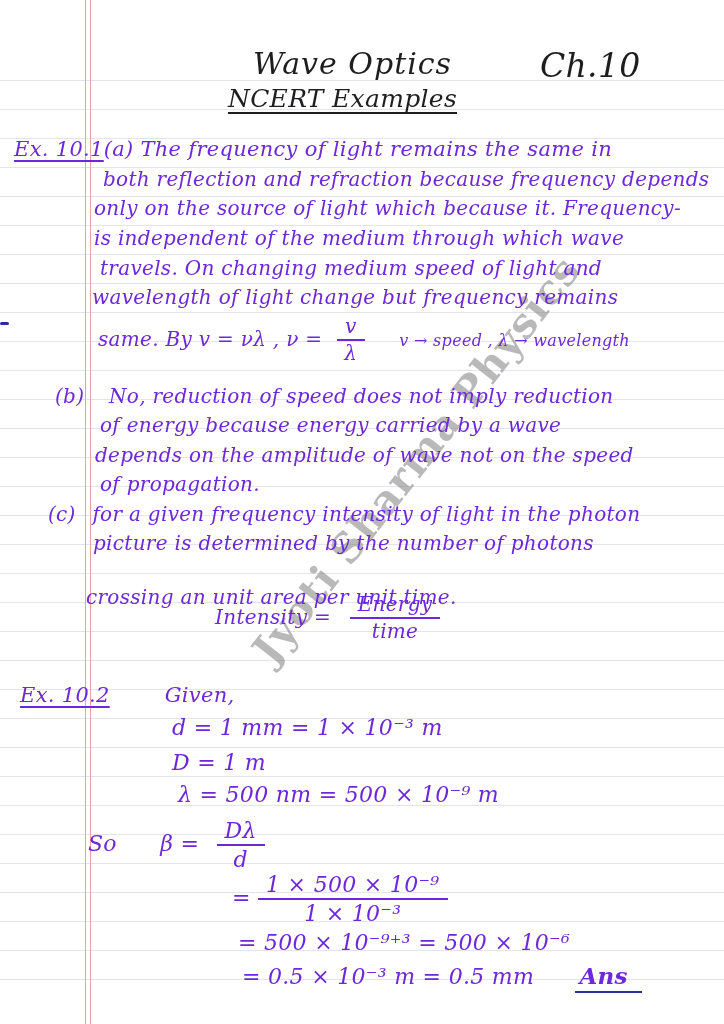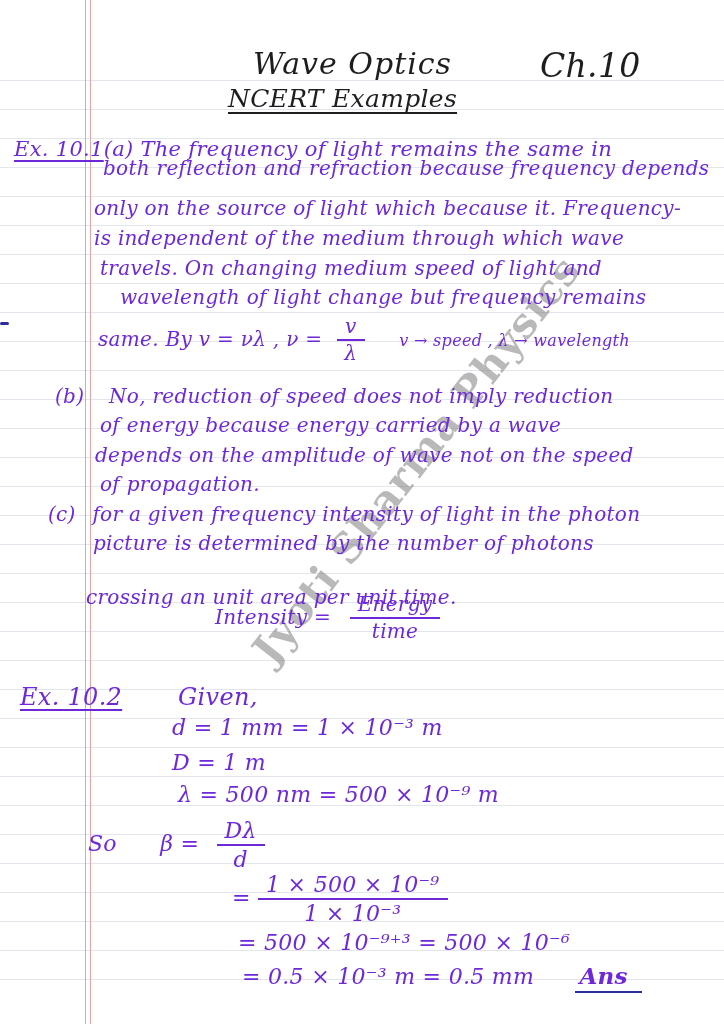--- a/index.html
+++ b/index.html
@@ -78,25 +78,25 @@
 
   <div class="watermark">Jyoti Sharma Physics</div>
 
   <div class="hw black title" style="left:253px;top:46px;">Wave Optics</div>
   <div class="hw black chapter" style="left:540px;top:46px;">Ch.10</div>
   <div class="hw black subtitle" style="left:228px;top:84px;">NCERT Examples</div>
 
   <div class="hw" style="left:14px;top:137px;font-size:21px;">
     <span class="u">Ex. 10.1</span><span>(a) The frequency of light remains the same in</span>
   </div>
-  <div class="hw" style="left:103px;top:156px;text-align:right;">both reflection and refraction because frequency depends</div>
+  <div class="hw" style="left:103px;top:167px;text-align:right;">both reflection and refraction because frequency depends</div>
   <div class="hw" style="left:94px;top:196px;">only on the source of light which because it. Frequency-</div>
   <div class="hw" style="left:94px;top:226px;">is independent of the medium through which wave</div>
   <div class="hw" style="left:100px;top:256px;">travels. On changing medium speed of light and</div>
-  <div class="hw" style="left:92px;top:285px;padding-left:28px;">wavelength of light change but frequency remains</div>
+  <div class="hw" style="left:92px;top:285px;">wavelength of light change but frequency remains</div>
   <div class="hw" style="left:98px;top:315px;">
     <span>same.  By  v = νλ ,  ν =</span>
     <span class="frac" style="margin-left:8px;">
       <span class="num">v</span>
       <span class="den">λ</span>
     </span>
     <span class="note" style="margin-left:28px;">v → speed , λ → wavelength</span>
   </div>
 
   <div class="hw" style="left:55px;top:384px;">
@@ -114,21 +114,21 @@
   <div class="hw" style="left:93px;top:531px;">picture is determined by the number of photons</div>
   <div class="hw" style="left:86px;top:561px;margin-top:24px;">crossing an unit area per unit time.</div>
   <div class="hw" style="left:215px;top:593px;">
     <span>Intensity =</span>
     <span class="frac" style="margin-left:12px;">
       <span class="num">Energy</span>
       <span class="den">time</span>
     </span>
   </div>
 
-  <div class="hw" style="left:20px;top:683px;font-size:24px;">
+  <div class="hw" style="left:20px;top:683px;font-size:21px;">
     <span class="u">Ex. 10.2</span>
     <span style="margin-left:48px;">Given,</span>
   </div>
   <div class="hw math" style="left:172px;top:715px;">d = 1 mm = 1 × 10⁻³ m</div>
   <div class="hw math" style="left:172px;top:750px;">D = 1 m</div>
   <div class="hw math" style="left:178px;top:782px;">λ = 500 nm = 500 × 10⁻⁹ m</div>
 
   <div class="hw math" style="left:88px;top:818px;">
     <span>So</span>
     <span style="margin-left:36px;">β  =</span>

